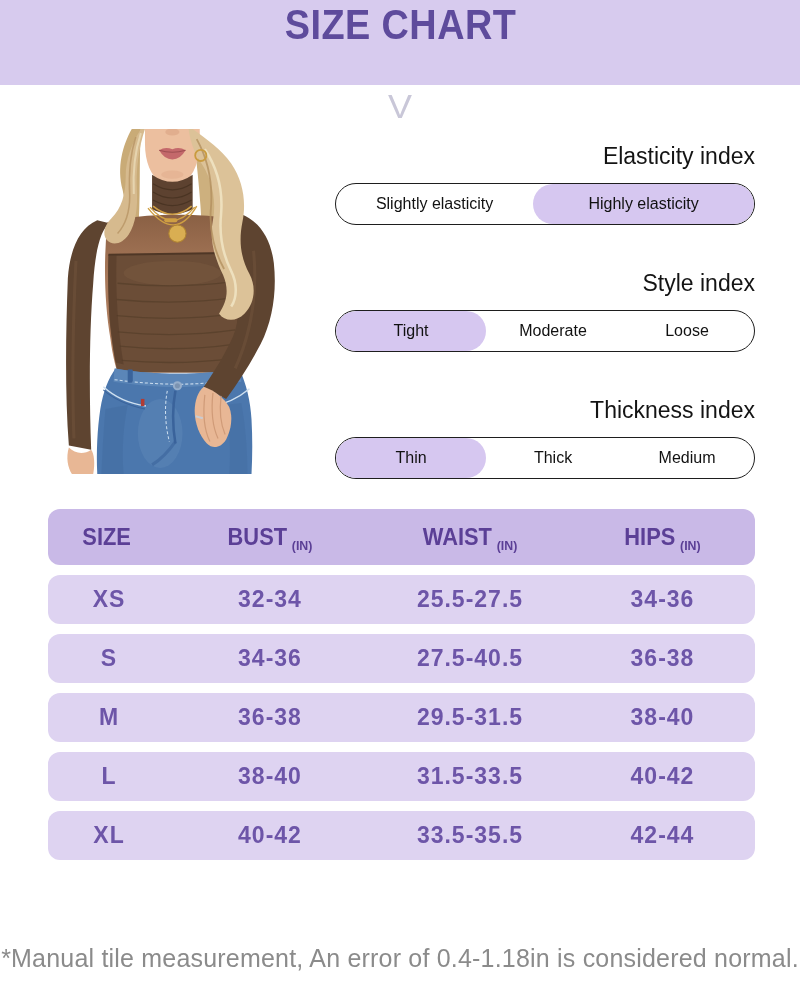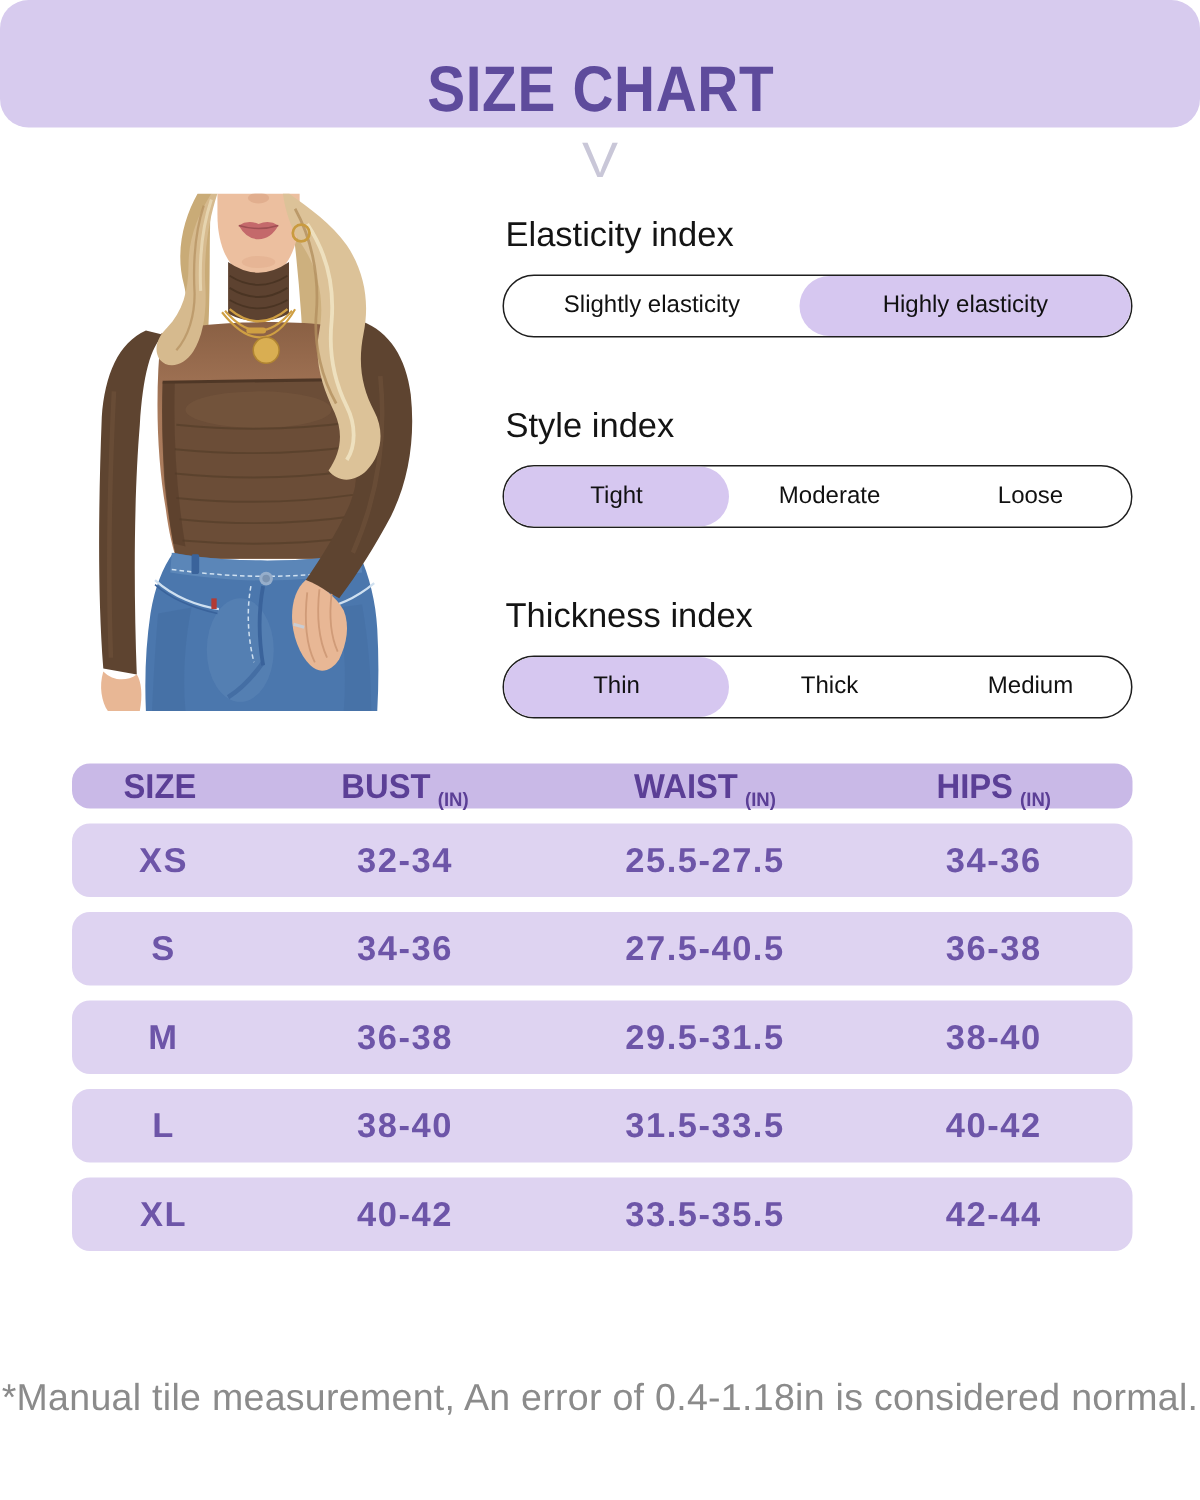--- a/index.html
+++ b/index.html
@@ -2,53 +2,53 @@
 <html><head>
 <meta charset="utf-8">
 <style>
   html,body{margin:0;padding:0;}
   body{
     width:800px;height:1000px;background:#ffffff;overflow:hidden;
     font-family:"Liberation Sans","DejaVu Sans",sans-serif;
     -webkit-font-smoothing:antialiased;
   }
   
-  .banner{height:85px;background:#d7cbee;display:flex;align-items:flex-end;justify-content:center;border-radius:19px;}
+  .banner{height:85px;background:#d7cbee;display:flex;align-items:flex-start;justify-content:center;}
   .banner-title{
     font-size:43px;font-weight:bold;color:#5e4b9c;letter-spacing:.5px;
     transform:scaleX(.88);display:inline-block;white-space:nowrap;
   }
   
   .chevron-row{height:44px;display:flex;align-items:center;justify-content:center;}
   .chevron-glyph{
     font-size:36px;line-height:36px;color:#c9c7d8;font-weight:400;
     transform:scaleY(.92);display:inline-block;
   }
   
   .main{display:flex;padding-left:42px;padding-right:45px;}
   .photo{width:280px;height:345px;flex:0 0 auto;}
-  .right-col{flex:1 1 auto;margin-left:13px;padding-top:14px;}
+  .right-col{flex:1 1 auto;margin-left:13px;padding-top:14px;text-align:right;}
   .index-block + .index-block{margin-top:45px;}
   .index-title{font-size:23px;color:#141414;margin:0 0 13px 2px;font-weight:500;}
   .index-bar{
     height:40px;border:1.5px solid #1e1e1e;border-radius:21px;
     display:flex;align-items:stretch;background:#ffffff;overflow:hidden;
   }
   .index-option{
     flex:1;display:flex;align-items:center;justify-content:center;
     font-size:16px;color:#111;font-weight:500;white-space:nowrap;
   }
   .index-option.active{background:#d6c7f0;border-radius:21px;flex:1.12;}
   
   .size-table{margin:30px 45px 0 48px;}
   .t-row{
     display:grid;grid-template-columns:122px 200px 200px 185px;
     align-items:center;border-radius:12px;text-align:center;
   }
-  .t-head{height:30px;background:#c9b9e7;color:#5b3f96;}
+  .t-head{height:56px;background:#c9b9e7;color:#5b3f96;}
   .t-head .cell{font-size:23px;font-weight:bold;transform:scaleX(.95);}
   .t-head .unit{font-size:13px;font-weight:600;position:relative;top:5px;margin-left:5px;letter-spacing:0;}
   .t-data{height:49px;background:#ded3f1;color:#6d55a8;margin-top:10px;}
   .t-data .cell{font-size:23px;font-weight:600;letter-spacing:1px;}
   .cell{white-space:nowrap;}
   
   .footnote{margin-top:84px;text-align:center;font-size:25px;color:#8b8b8b;letter-spacing:.2px;}
 </style>
 </head>
 <body>

